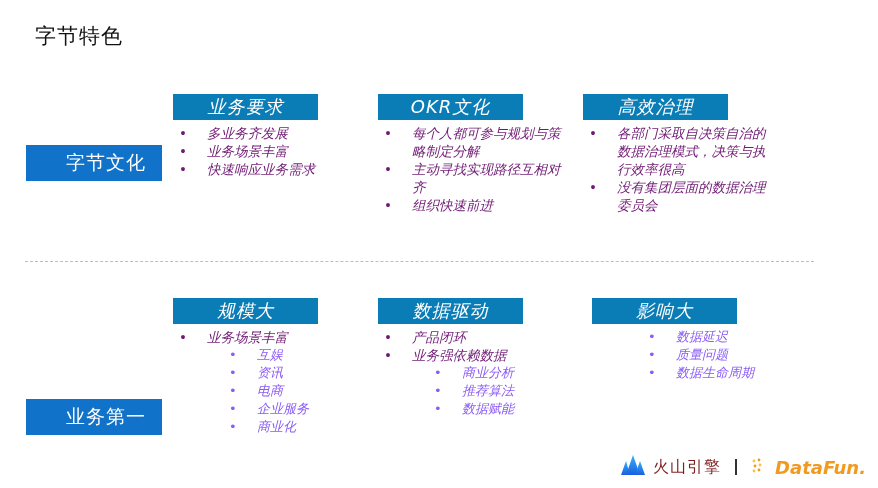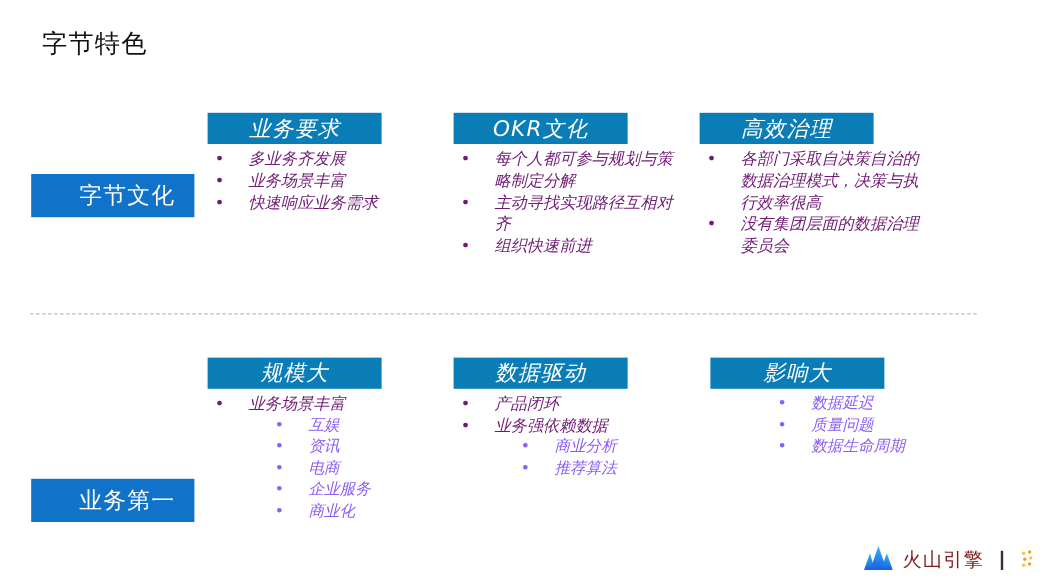--- a/index.html
+++ b/index.html
@@ -71,20 +71,21 @@
   </ul>
 </div>
 
 <div class="col" style="left:378px; top:298px;">
   <div class="col-head">数据驱动</div>
   <ul>
     <li class="l1">产品闭环</li>
     <li class="l1">业务强依赖数据</li>
     <li class="l2">商业分析</li>
     <li class="l2">推荐算法</li>
+    <li class="l2">数据赋能</li>
   </ul>
 </div>
 
 <div class="col" style="left:592px; top:298px;">
   <div class="col-head">影响大</div>
   <ul>
     <li class="l2">数据延迟</li>
     <li class="l2">质量问题</li>
     <li class="l2">数据生命周期</li>
   </ul>
@@ -109,13 +110,14 @@
   <span>
     <svg width="16" height="16" viewBox="0 0 16 16">
       <circle cx="3" cy="4" r="1.4" fill="#f6c445"></circle>
         <circle cx="8" cy="3" r="1.4" fill="#f29a1f"></circle>
       <circle cx="4" cy="9" r="1.4" fill="#f29a1f"></circle>
         <circle cx="9" cy="8" r="1.4" fill="#f6c445"></circle>
       <circle cx="3" cy="14" r="1.4" fill="#f6c445"></circle>
         <circle cx="8" cy="13" r="1.4" fill="#f29a1f"></circle>
     </svg>
   </span>
+  <span class="brand2">DataFun.</span>
 </div>
 
 </body></html>

